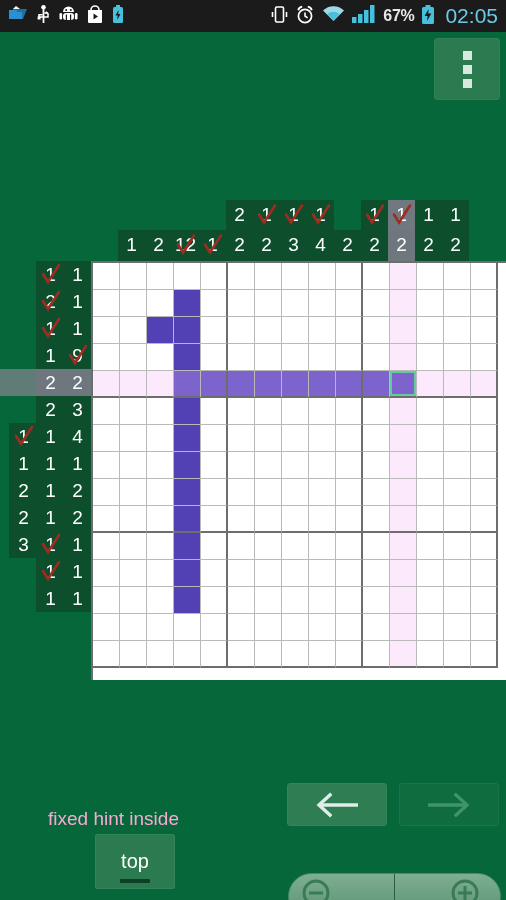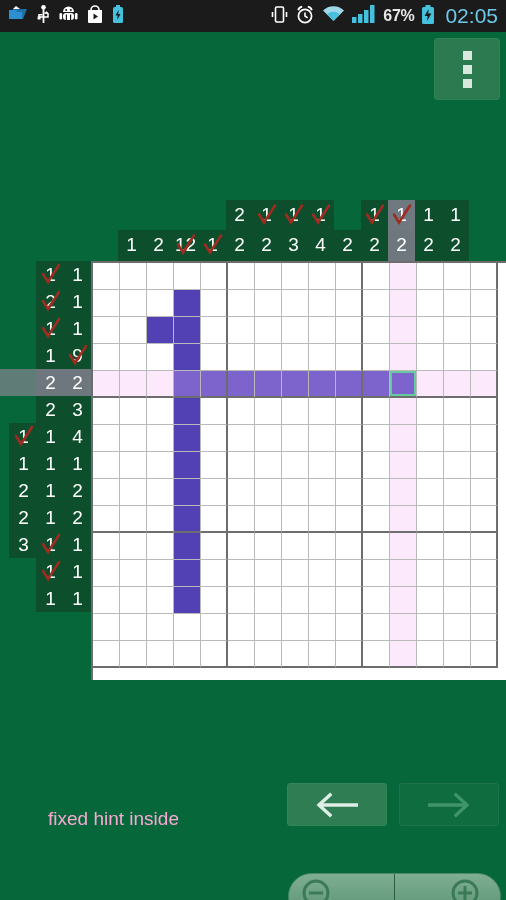--- a/index.html
+++ b/index.html
@@ -621,20 +621,24 @@
         <div class="cell maj-b" style="left: 270px; top: 378px;"></div>
         <div class="cell maj-b hl-col" style="left: 297px; top: 378px;"></div>
         <div class="cell maj-b" style="left: 324px; top: 378px;"></div>
         <div class="cell maj-b" style="left: 351px; top: 378px;"></div>
         <div class="cell maj-r maj-b" style="left: 378px; top: 378px;"></div>
       </div>
   </div>
 
   <div id="fixedhint">fixed hint inside</div>
 
+  <div class="spinner" id="sp-top">
+    <span>top</span>
+    <span class="ul"></span>
+  </div>
 
   <div class="navbtn" id="nav-prev">
     <svg width="48" height="26" viewBox="0 0 48 26">
       <path d="M45 13 H6" stroke="#dfeee6" stroke-width="3.4" fill="none"></path>
       <path d="M17 3 L6 13 L17 23" stroke="#dfeee6" stroke-width="3.4" fill="none" stroke-linecap="square"></path>
     </svg>
   </div>
   <div class="navbtn" id="nav-next">
     <svg width="48" height="26" viewBox="0 0 48 26">
       <path d="M3 13 H42" stroke="#3f9469" stroke-width="3.4" fill="none"></path>

